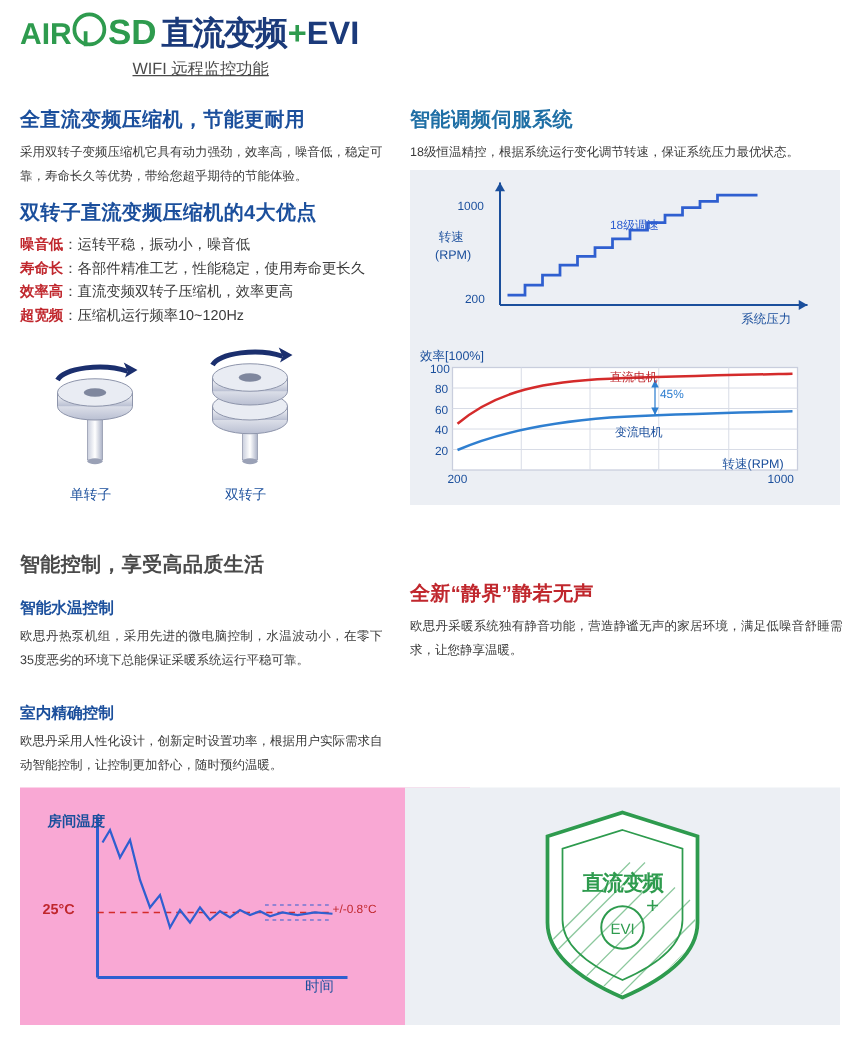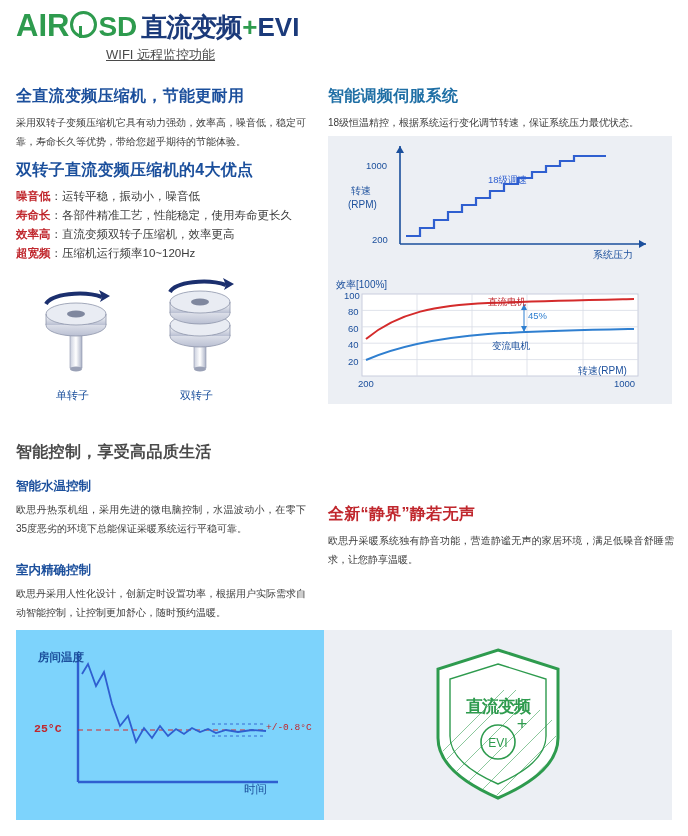--- a/index.html
+++ b/index.html
@@ -28,21 +28,21 @@
     top: 8px;
     width: 420px;
     height: 62px;
   }
   .logo-row {
     display: flex;
     align-items: baseline;
     height: 34px;
   }
   .logo-air {
-    font-size: 31px;
+    font-size: 24px;
     font-weight: bold;
     color: #2e9b4e;
     letter-spacing: 0px;
     font-family: "Liberation Sans", sans-serif;
   }
   .logo-o {
     display: inline-block;
     width: 21px;
     height: 21px;
     border: 3px solid #2e9b4e;
@@ -167,22 +167,21 @@
     color: #1b4f9c;
   }
 
   
   #tempchart {
     position: absolute;
     left: 16px;
     top: 630px;
     width: 360px;
     height: 190px;
-    background: #7dd3fc;
-    font-family: Liberation Mono, monospace;
+    background: #f9a8d4;
   }
   #shield {
     position: absolute;
     left: 324px;
     top: 630px;
     width: 348px;
     height: 190px;
     background: #eceff4;
   }
 </style>
@@ -279,21 +278,21 @@
   <div class="blk" style="left:16px; top:562px; width:290px;">
     <h3 class="sub">室内精确控制</h3>
     <p class="body">欧思丹采用人性化设计，创新定时设置功率，根据用户实际需求自动智能控制，让控制更加舒心，随时预约温暖。</p>
   </div>
 
   <div class="blk" style="left:328px; top:86px; width:346px;">
     <h2 class="sec teal">智能调频伺服系统</h2>
     <p class="body">18级恒温精控，根据系统运行变化调节转速，保证系统压力最优状态。</p>
   </div>
 
-  <div class="blk" style="left:328px; top:504px; width:346px;">
+  <div class="blk" style="left:328px; top:465px; width:346px;">
     <h2 class="sec red">全新“静界”静若无声</h2>
     <p class="body">欧思丹采暖系统独有静音功能，营造静谧无声的家居环境，满足低噪音舒睡需求，让您静享温暖。</p>
   </div>
 
 
   <div class="panel" id="chart1">
     <svg width="344" height="136" viewBox="0 0 344 136">
 
       <line x1="72" y1="10" x2="72" y2="108" stroke="#1b4f9c" stroke-width="1.6"></line>
       <line x1="72" y1="108" x2="318" y2="108" stroke="#1b4f9c" stroke-width="1.6"></line>

